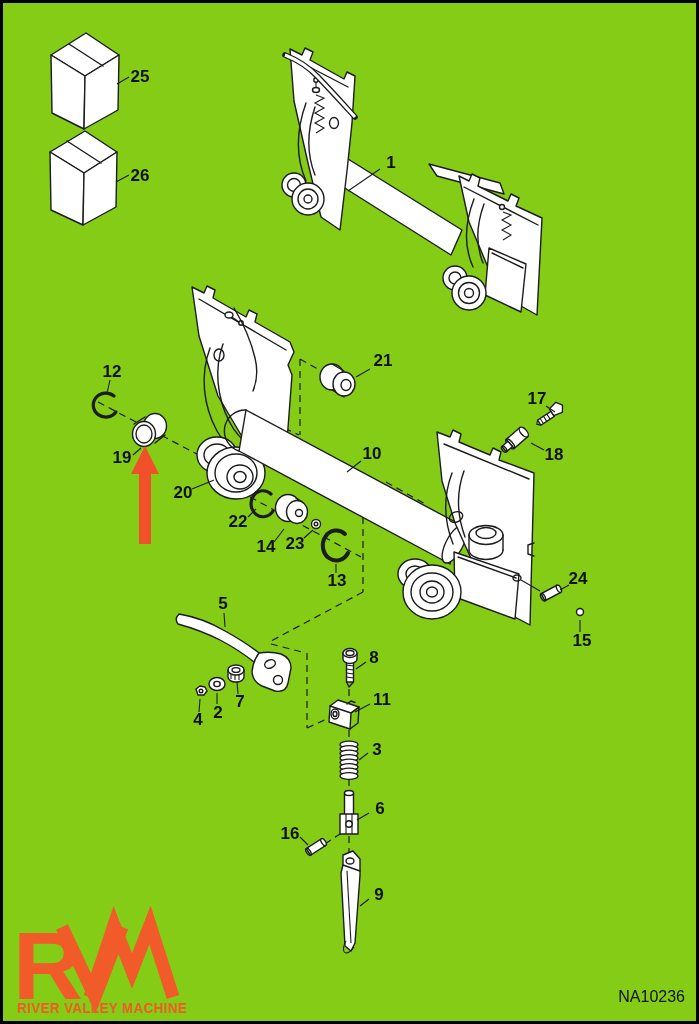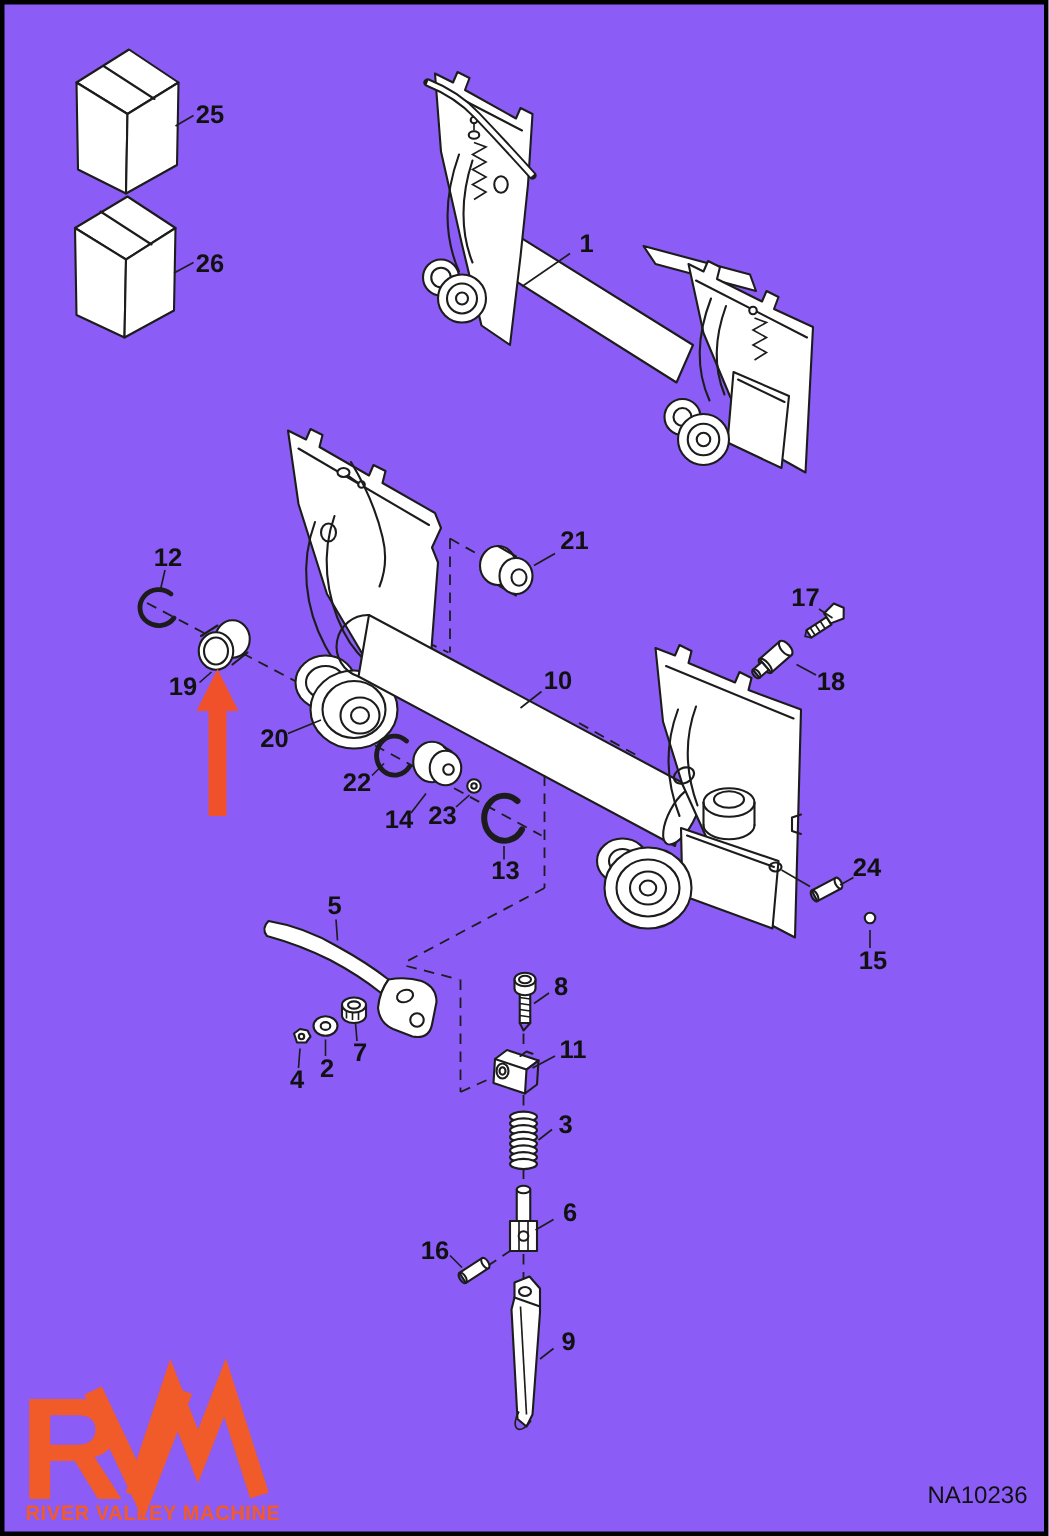--- a/index.html
+++ b/index.html
@@ -1,16 +1,16 @@
 <!DOCTYPE html>
 <html><head>
 <meta charset="utf-8">
 <style>
   html,body{margin:0;padding:0;background:#e8e8e8;}
-  #page{position:relative;width:699px;height:1024px;background:#8b5cf6;border:3px solid #000;box-sizing:border-box;overflow:hidden;}
+  #page{position:relative;width:699px;height:1024px;background:#84cc16;border:3px solid #000;box-sizing:border-box;overflow:hidden;}
   svg{position:absolute;left:0;top:0;}
   .ln{stroke:#1c1c1c;stroke-width:1.4;fill:none;stroke-linecap:round;stroke-linejoin:round;}
   .fw{stroke:#1c1c1c;stroke-width:1.4;fill:#ffffff;stroke-linecap:round;stroke-linejoin:round;}
   .thin{stroke:#1c1c1c;stroke-width:1.1;fill:none;}
   .thick{stroke:#1c1c1c;stroke-width:3.2;fill:none;stroke-linecap:round;}
   .oring{stroke:#1c1c1c;stroke-width:4;fill:none;stroke-linecap:round;}
   .dash{stroke:#1c1c1c;stroke-width:1.2;fill:none;stroke-dasharray:7 5;}
   .rodblk{stroke:#1c1c1c;stroke-width:5.6;fill:none;stroke-linecap:round;}
   .rodwht{stroke:#ffffff;stroke-width:3;fill:none;stroke-linecap:butt;}
   .callout{font:bold 17px "Liberation Sans","DejaVu Sans",sans-serif;fill:#111;text-anchor:middle;}

